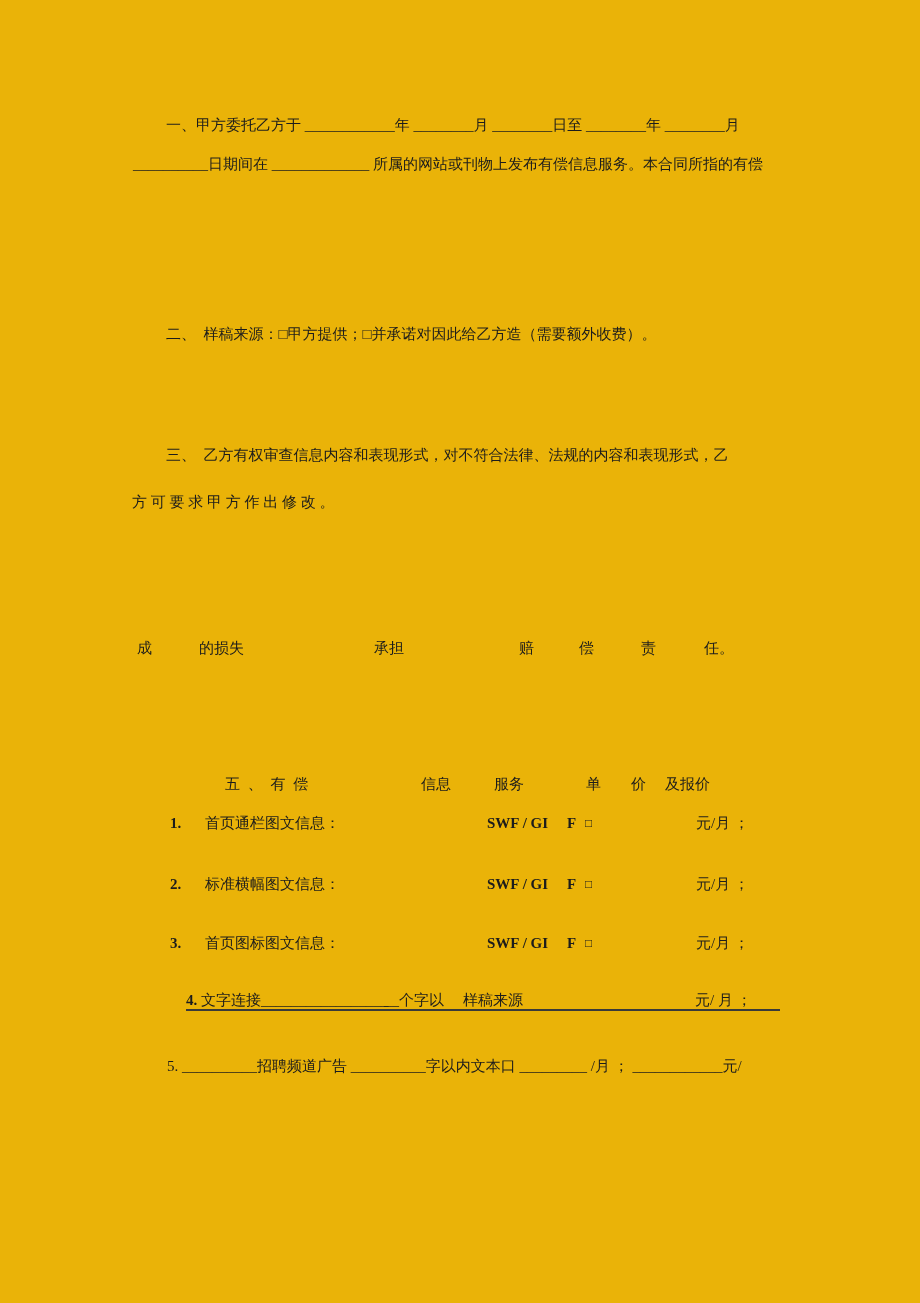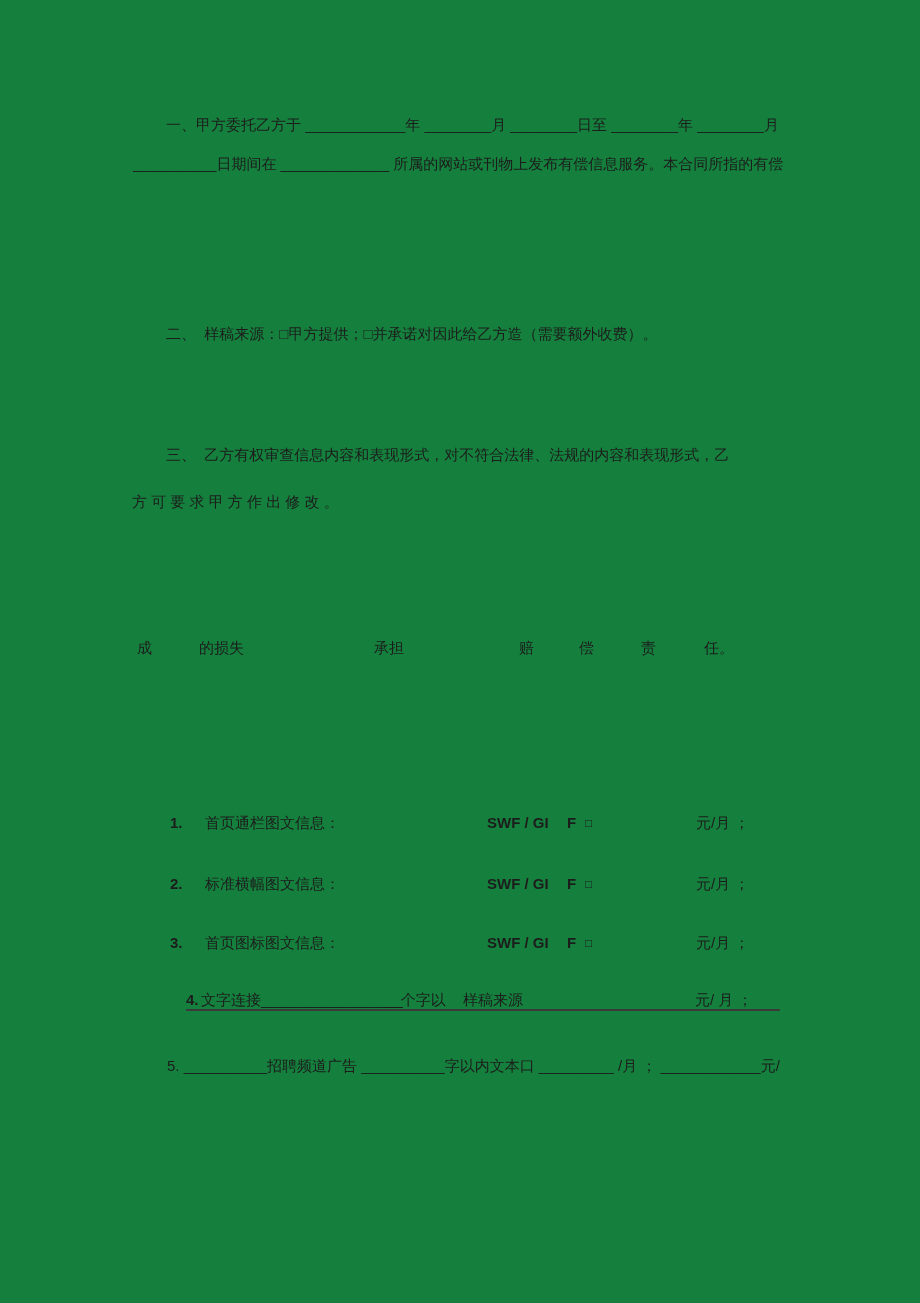--- a/index.html
+++ b/index.html
@@ -3,21 +3,21 @@
 <meta charset="utf-8">
 <style>
   * { margin: 0; padding: 0; box-sizing: border-box; }
   html, body { width: 920px; height: 1303px; background: #ffffff; }
   body {
     position: relative;
     font-family: "Liberation Sans", "DejaVu Sans", sans-serif;
     color: #1c1c1c;
     overflow: hidden;
   }
-  .page { position: absolute; inset: 0; background: #15803d; }
+  .page { position: absolute; inset: 0; background: #eab308; font-family: Liberation Serif, serif; }
   .ln, .row {
     position: absolute;
     font-size: 15px;
     line-height: 20px;
     white-space: pre;
     color: #1c1c1c;
   }
   .row { left: 0; width: 920px; height: 20px; }
   .row > span { position: absolute; top: 0; white-space: pre; }
   .b { font-weight: bold; }
@@ -41,20 +41,28 @@
   <div class="row" style="top:638px">
     <span style="left:137px">成</span>
     <span style="left:199px">的损失</span>
     <span style="left:374px">承担</span>
     <span style="left:519px">赔</span>
     <span style="left:579px">偿</span>
     <span style="left:641px">责</span>
     <span style="left:704px">任。</span>
   </div>
 
+  <div class="row" style="top:774px">
+    <span class="spread" style="left:225px">五 、 有 偿</span>
+    <span style="left:421px">信息</span>
+    <span style="left:494px">服务</span>
+    <span style="left:586px">单</span>
+    <span style="left:631px">价</span>
+    <span style="left:665px">及报价</span>
+  </div>
 
   <div class="row" style="top:813px">
     <span class="b" style="left:170px">1.</span>
     <span style="left:205px">首页通栏图文信息：</span>
     <span class="b" style="left:487px">SWF / GI</span>
     <span class="b" style="left:567px">F</span>
     <span class="box" style="left:585px">□</span>
     <span style="left:696px">元/月 ；</span>
   </div>
 

